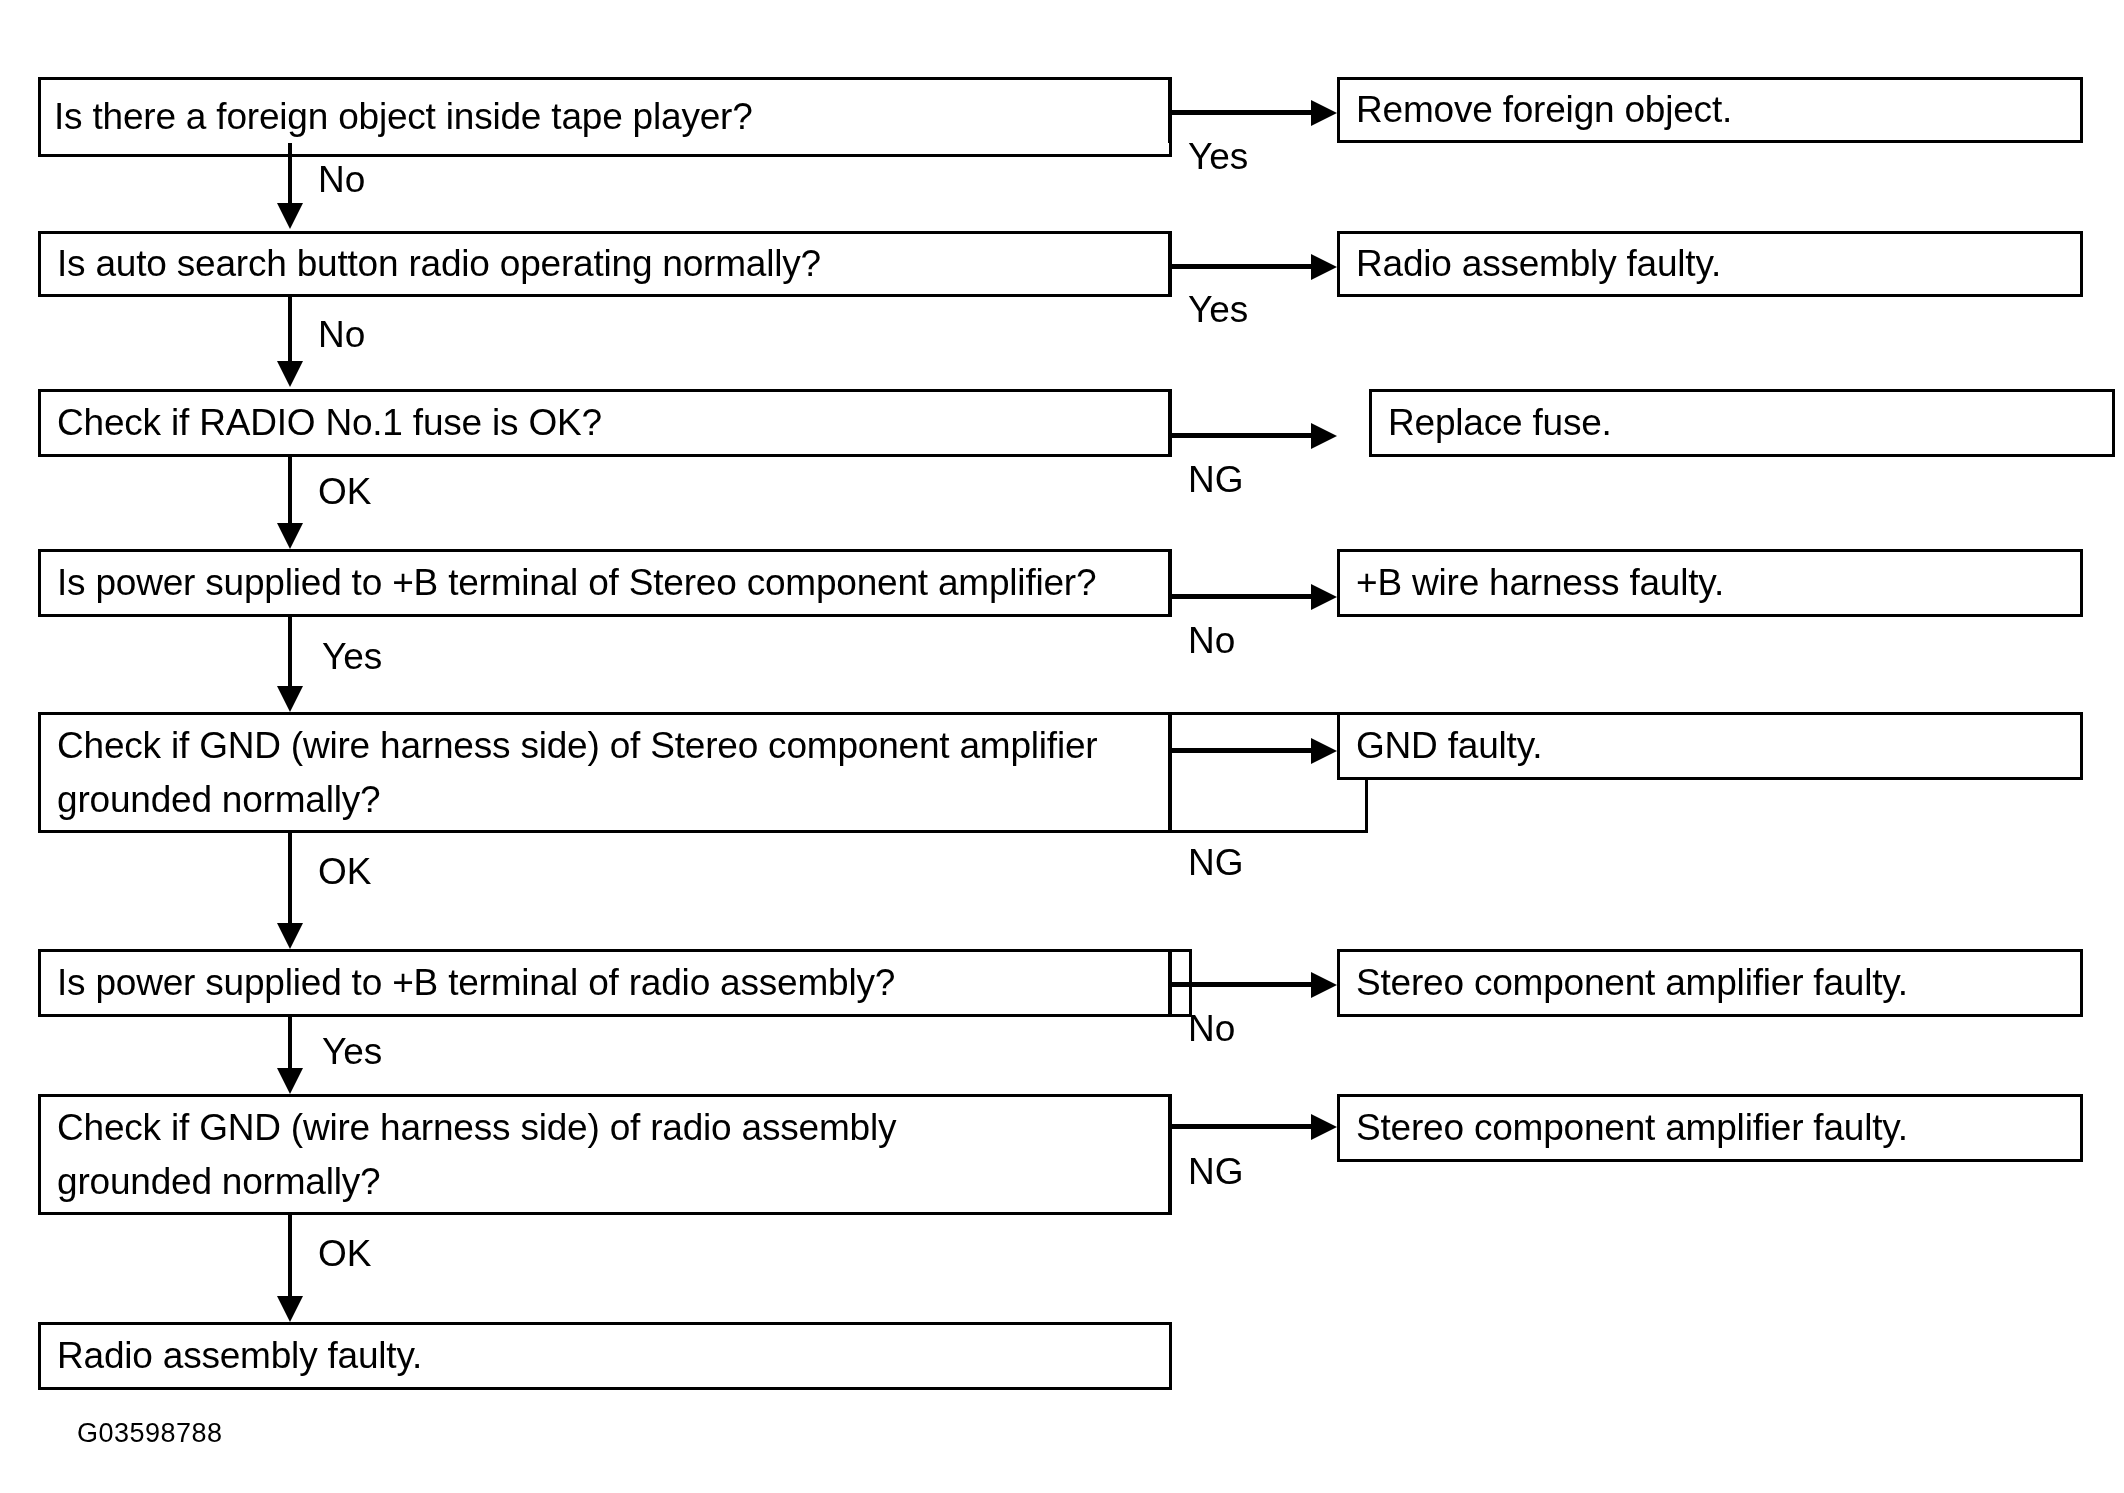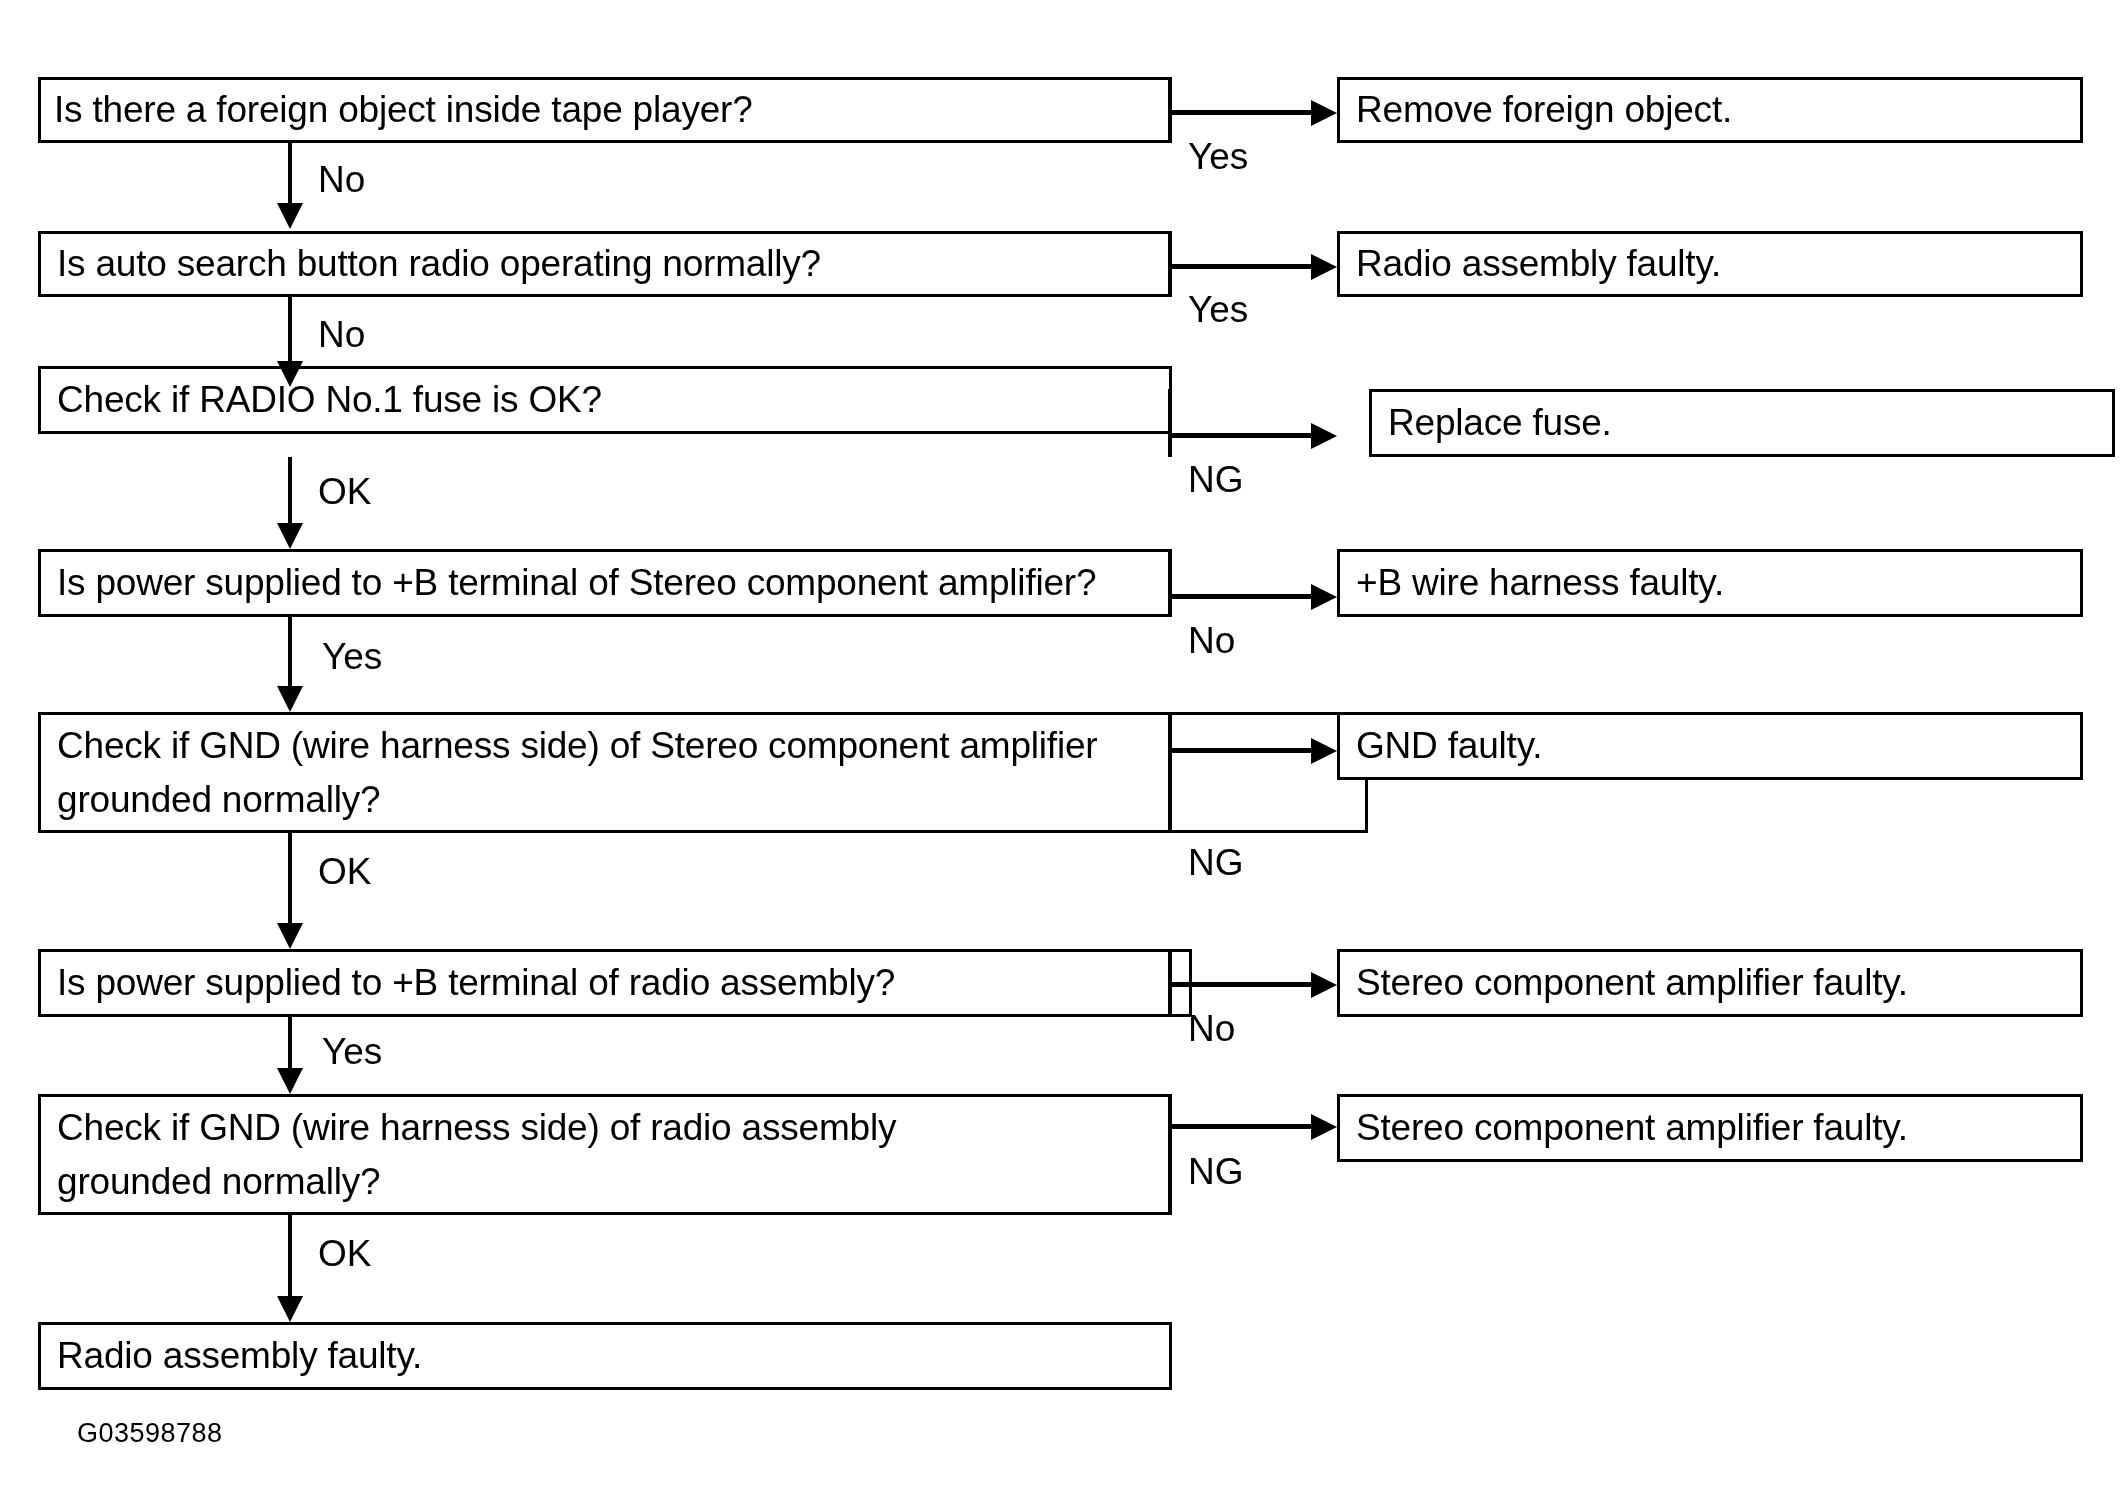--- a/index.html
+++ b/index.html
@@ -87,29 +87,29 @@
     font-size: 27px;
     letter-spacing: 0.5px;
     white-space: nowrap;
   }
 </style>
 </head>
 <body>
 
 <div id="canvas">
 
-  <div class="node" style="left:38px; top:77px; width:1134px; height:66px;padding-left:13px;">
+  <div class="node" style="left:38px; top:77px; width:1134px; height:80px;padding-left:13px;">
     <div class="line">Is there a foreign object inside tape player?</div>
   </div>
 
   <div class="node" style="left:38px; top:231px; width:1134px; height:66px;">
     <div class="line">Is auto search button radio operating normally?</div>
   </div>
 
-  <div class="node" style="left:38px; top:366px; width:1134px; height:68px;">
+  <div class="node" style="left:38px; top:389px; width:1134px; height:68px;">
     <div class="line">Check if RADIO No.1 fuse is OK?</div>
   </div>
 
   <div class="node" style="left:38px; top:549px; width:1134px; height:68px;">
     <div class="line">Is power supplied to +B terminal of Stereo component amplifier?</div>
   </div>
 
   <div class="node two" style="left:38px; top:712px; width:1330px; height:121px;">
     <div class="line">Check if GND (wire harness side) of Stereo component amplifier</div>
     <div class="line">grounded normally?</div>

